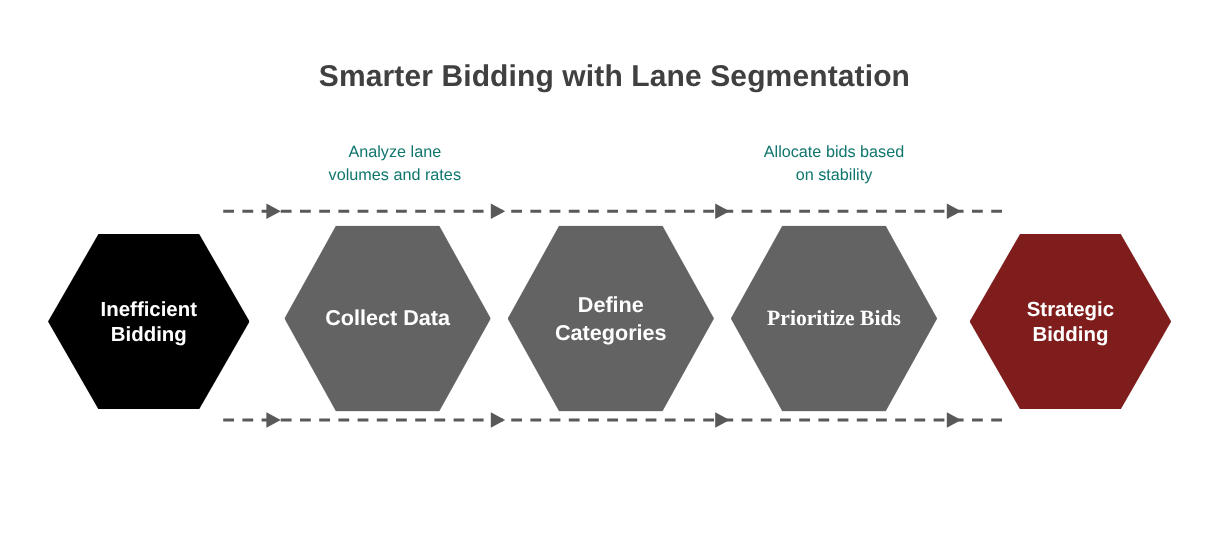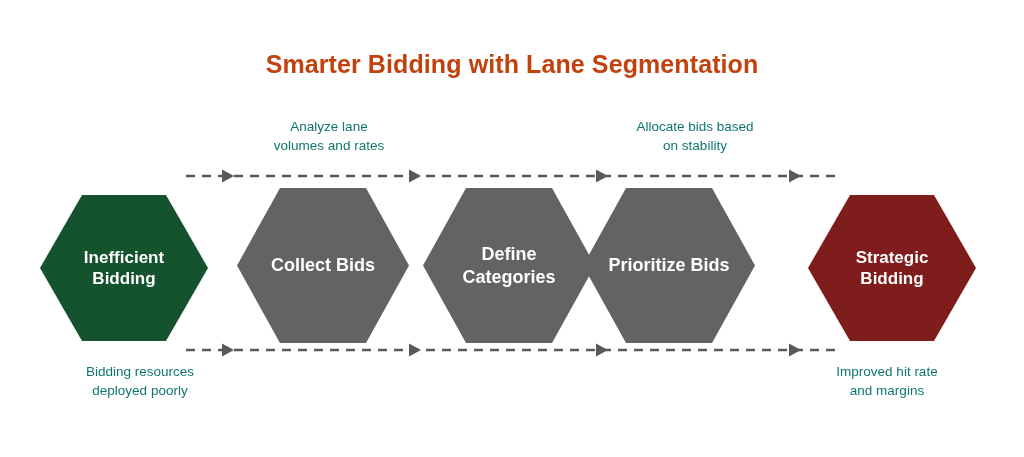--- a/index.html
+++ b/index.html
@@ -25,21 +25,21 @@
 
   
   .title {
     position: absolute;
     left: 0;
     top: 48px;
     width: 1024px;
     text-align: center;
     font-size: 25px;
     font-weight: bold;
-    color: #c2410c;
+    color: #404040;
     letter-spacing: 0.1px;
     line-height: 32px;
   }
 
   
   .hex {
     position: absolute;
     display: flex;
     align-items: center;
     justify-content: center;
@@ -57,21 +57,21 @@
 
   .hex-endpoint { width: 168px; height: 146px; top: 195px; }
   .hex-endpoint .hex-label { font-size: 17px; }
 
   .hex-step { width: 172px; height: 155px; top: 188px; }
   .hex-step .hex-label { font-size: 18px; }
 
   #hex-start      { left: 40px; }
   #hex-step-1     { left: 237px; }
   #hex-step-2     { left: 423px; }
-  #hex-step-3     { left: 583px; }
+  #hex-step-3     { left: 609px; font-family: Liberation Serif, serif; }
   #hex-end        { left: 808px; }
 
   
   .caption {
     position: absolute;
     text-align: center;
     font-size: 13.5px;
     color: #0f766e;
     line-height: 19px;
     white-space: pre-line;
@@ -108,27 +108,27 @@
 on stability</div>
 
   <svg class="flow-line" id="flow-line-top" viewBox="0 0 1024 16">
     <line x1="186" y1="8" x2="840" y2="8" stroke="#595959" stroke-width="2.6" stroke-dasharray="9 7"></line>
     <polygon points="222,1.5 234,8 222,14.5" fill="#595959"></polygon>
     <polygon points="409,1.5 421,8 409,14.5" fill="#595959"></polygon>
     <polygon points="596,1.5 608,8 596,14.5" fill="#595959"></polygon>
     <polygon points="789,1.5 801,8 789,14.5" fill="#595959"></polygon>
   </svg>
 
-  <div class="hex hex-endpoint" id="hex-start" style="background:#14532d;">
+  <div class="hex hex-endpoint" id="hex-start" style="background:#000000;text-decoration:underline;">
     <span class="hex-label">Inefficient
 Bidding</span>
   </div>
 
   <div class="hex hex-step" id="hex-step-1" style="background:#636363;">
-    <span class="hex-label">Collect Bids</span>
+    <span class="hex-label">Collect Data</span>
   </div>
 
   <div class="hex hex-step" id="hex-step-2" style="background:#636363;">
     <span class="hex-label">Define
 Categories</span>
   </div>
 
   <div class="hex hex-step" id="hex-step-3" style="background:#636363;">
     <span class="hex-label">Prioritize Bids</span>
   </div>
@@ -139,18 +139,14 @@
   </div>
 
   <svg class="flow-line" id="flow-line-bottom" viewBox="0 0 1024 16">
     <line x1="186" y1="8" x2="840" y2="8" stroke="#595959" stroke-width="2.6" stroke-dasharray="9 7"></line>
     <polygon points="222,1.5 234,8 222,14.5" fill="#595959"></polygon>
     <polygon points="409,1.5 421,8 409,14.5" fill="#595959"></polygon>
     <polygon points="596,1.5 608,8 596,14.5" fill="#595959"></polygon>
     <polygon points="789,1.5 801,8 789,14.5" fill="#595959"></polygon>
   </svg>
 
-  <div class="caption caption-bottom" id="caption-bottom-start">Bidding resources
-deployed poorly</div>
-  <div class="caption caption-bottom" id="caption-bottom-end">Improved hit rate
-and margins</div>
 
 </div>
 
 </body></html>

